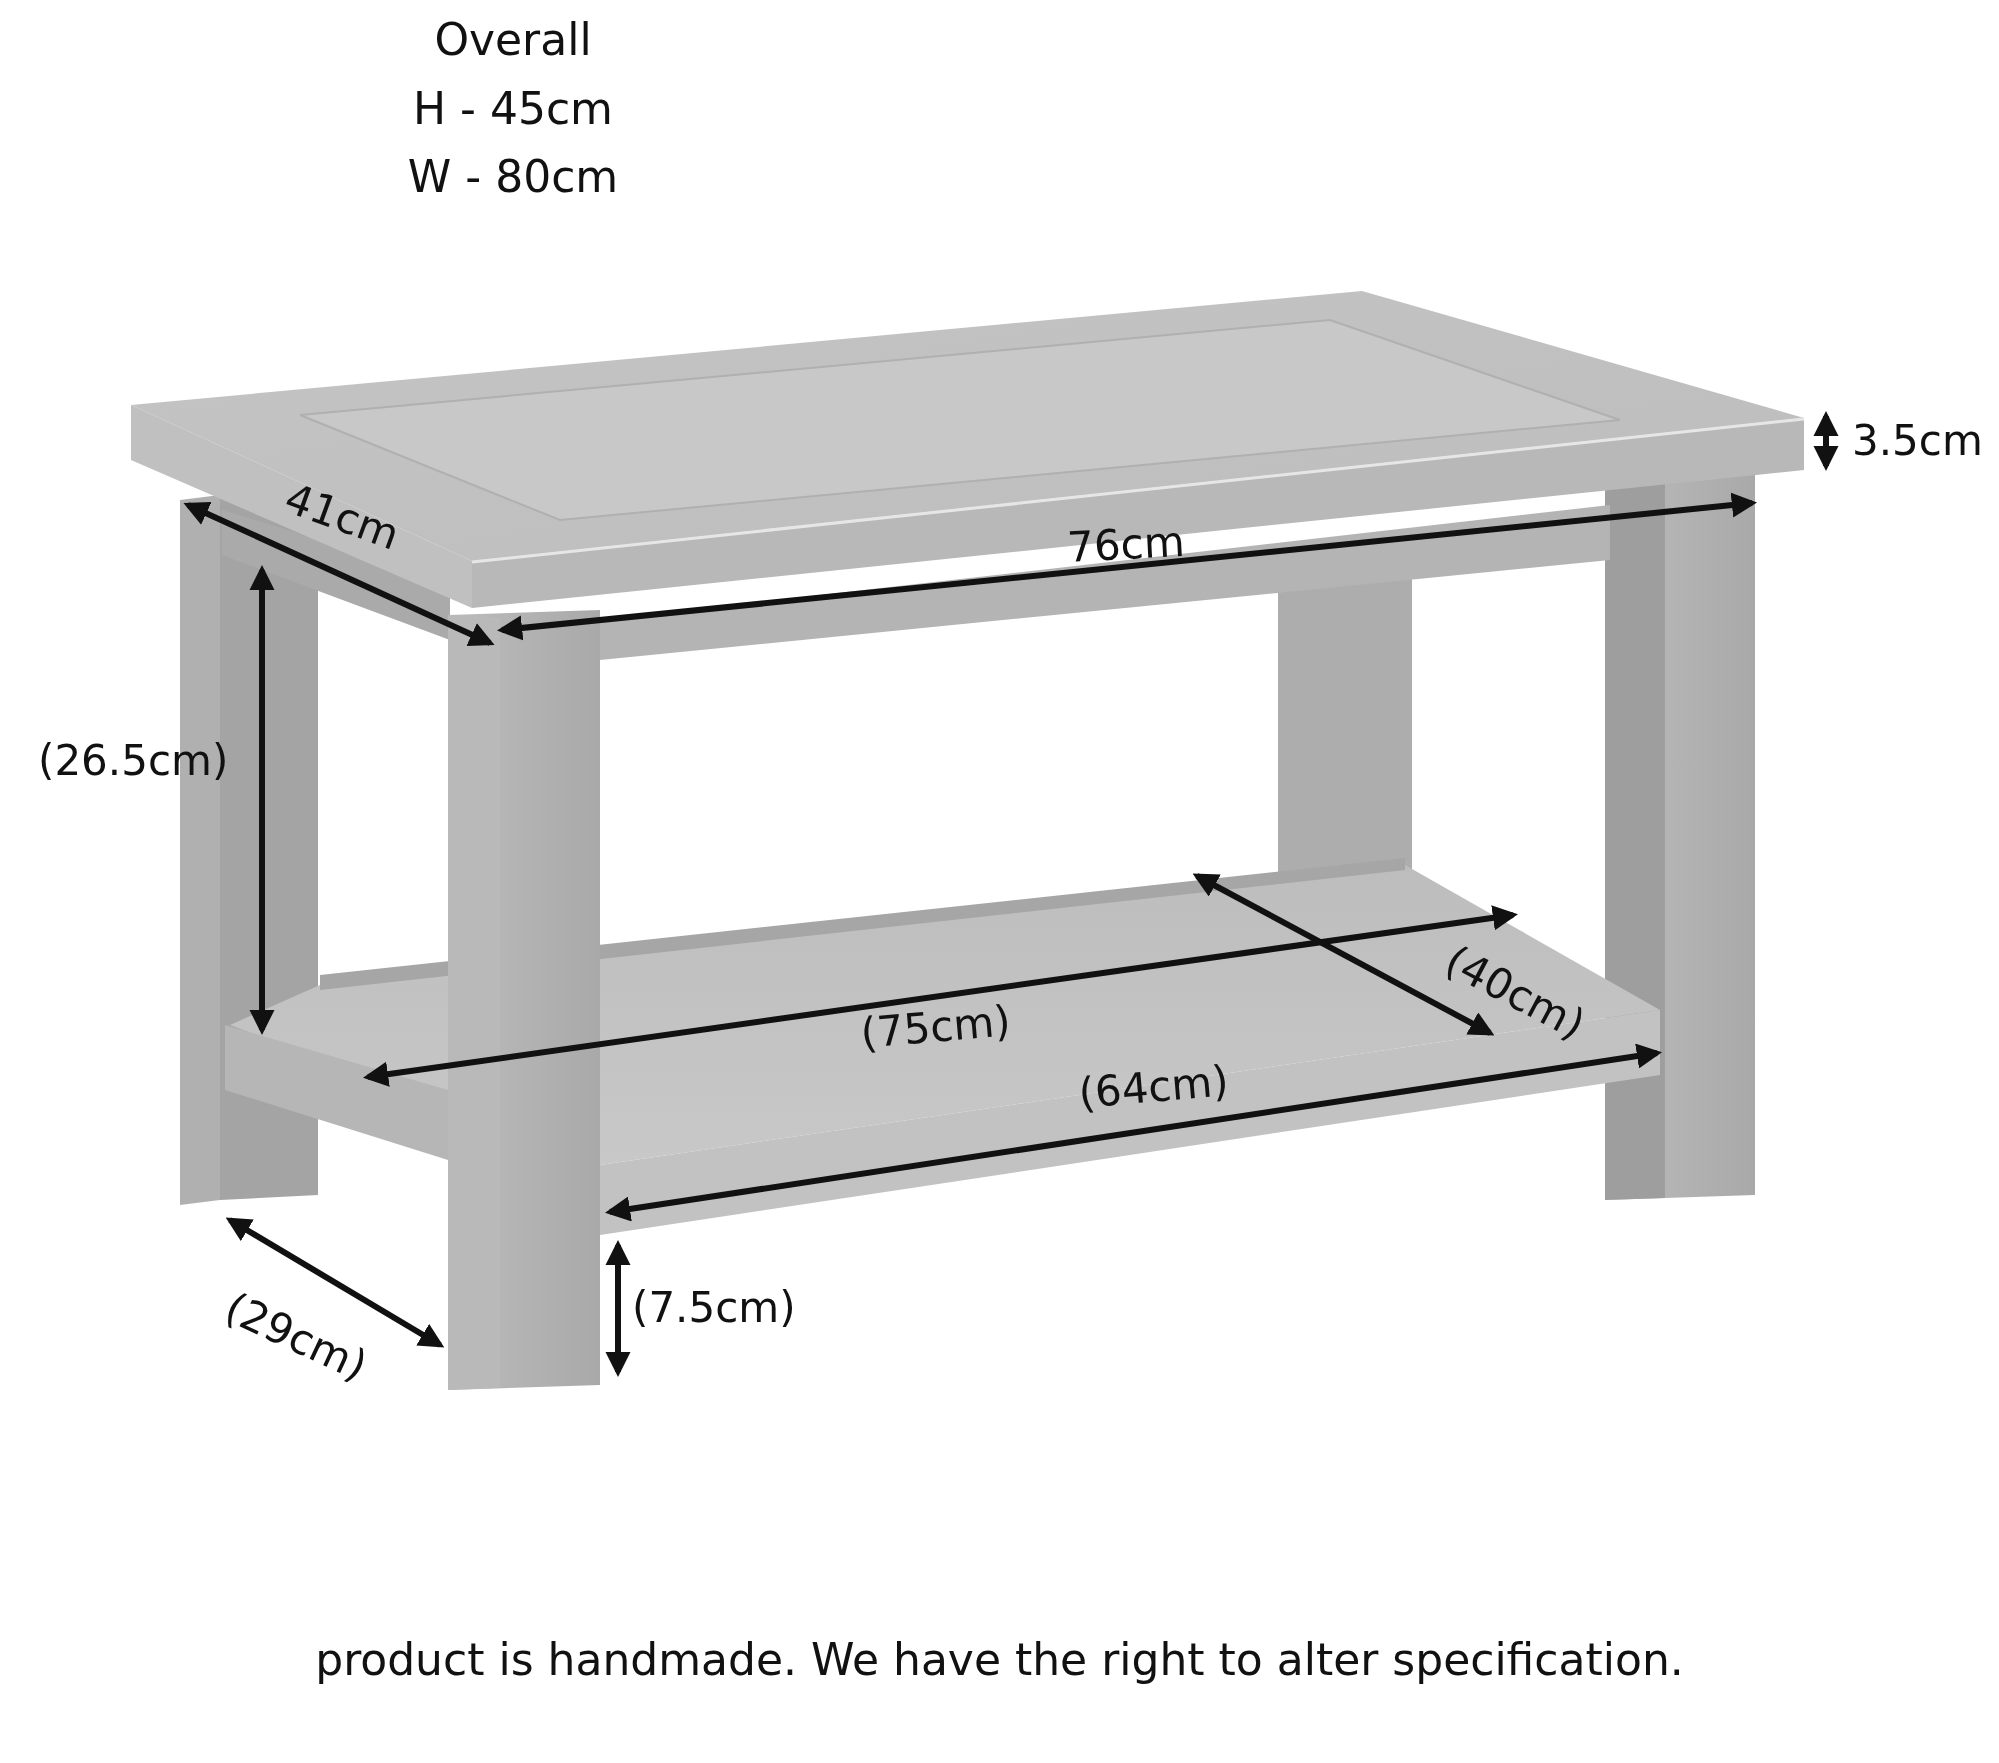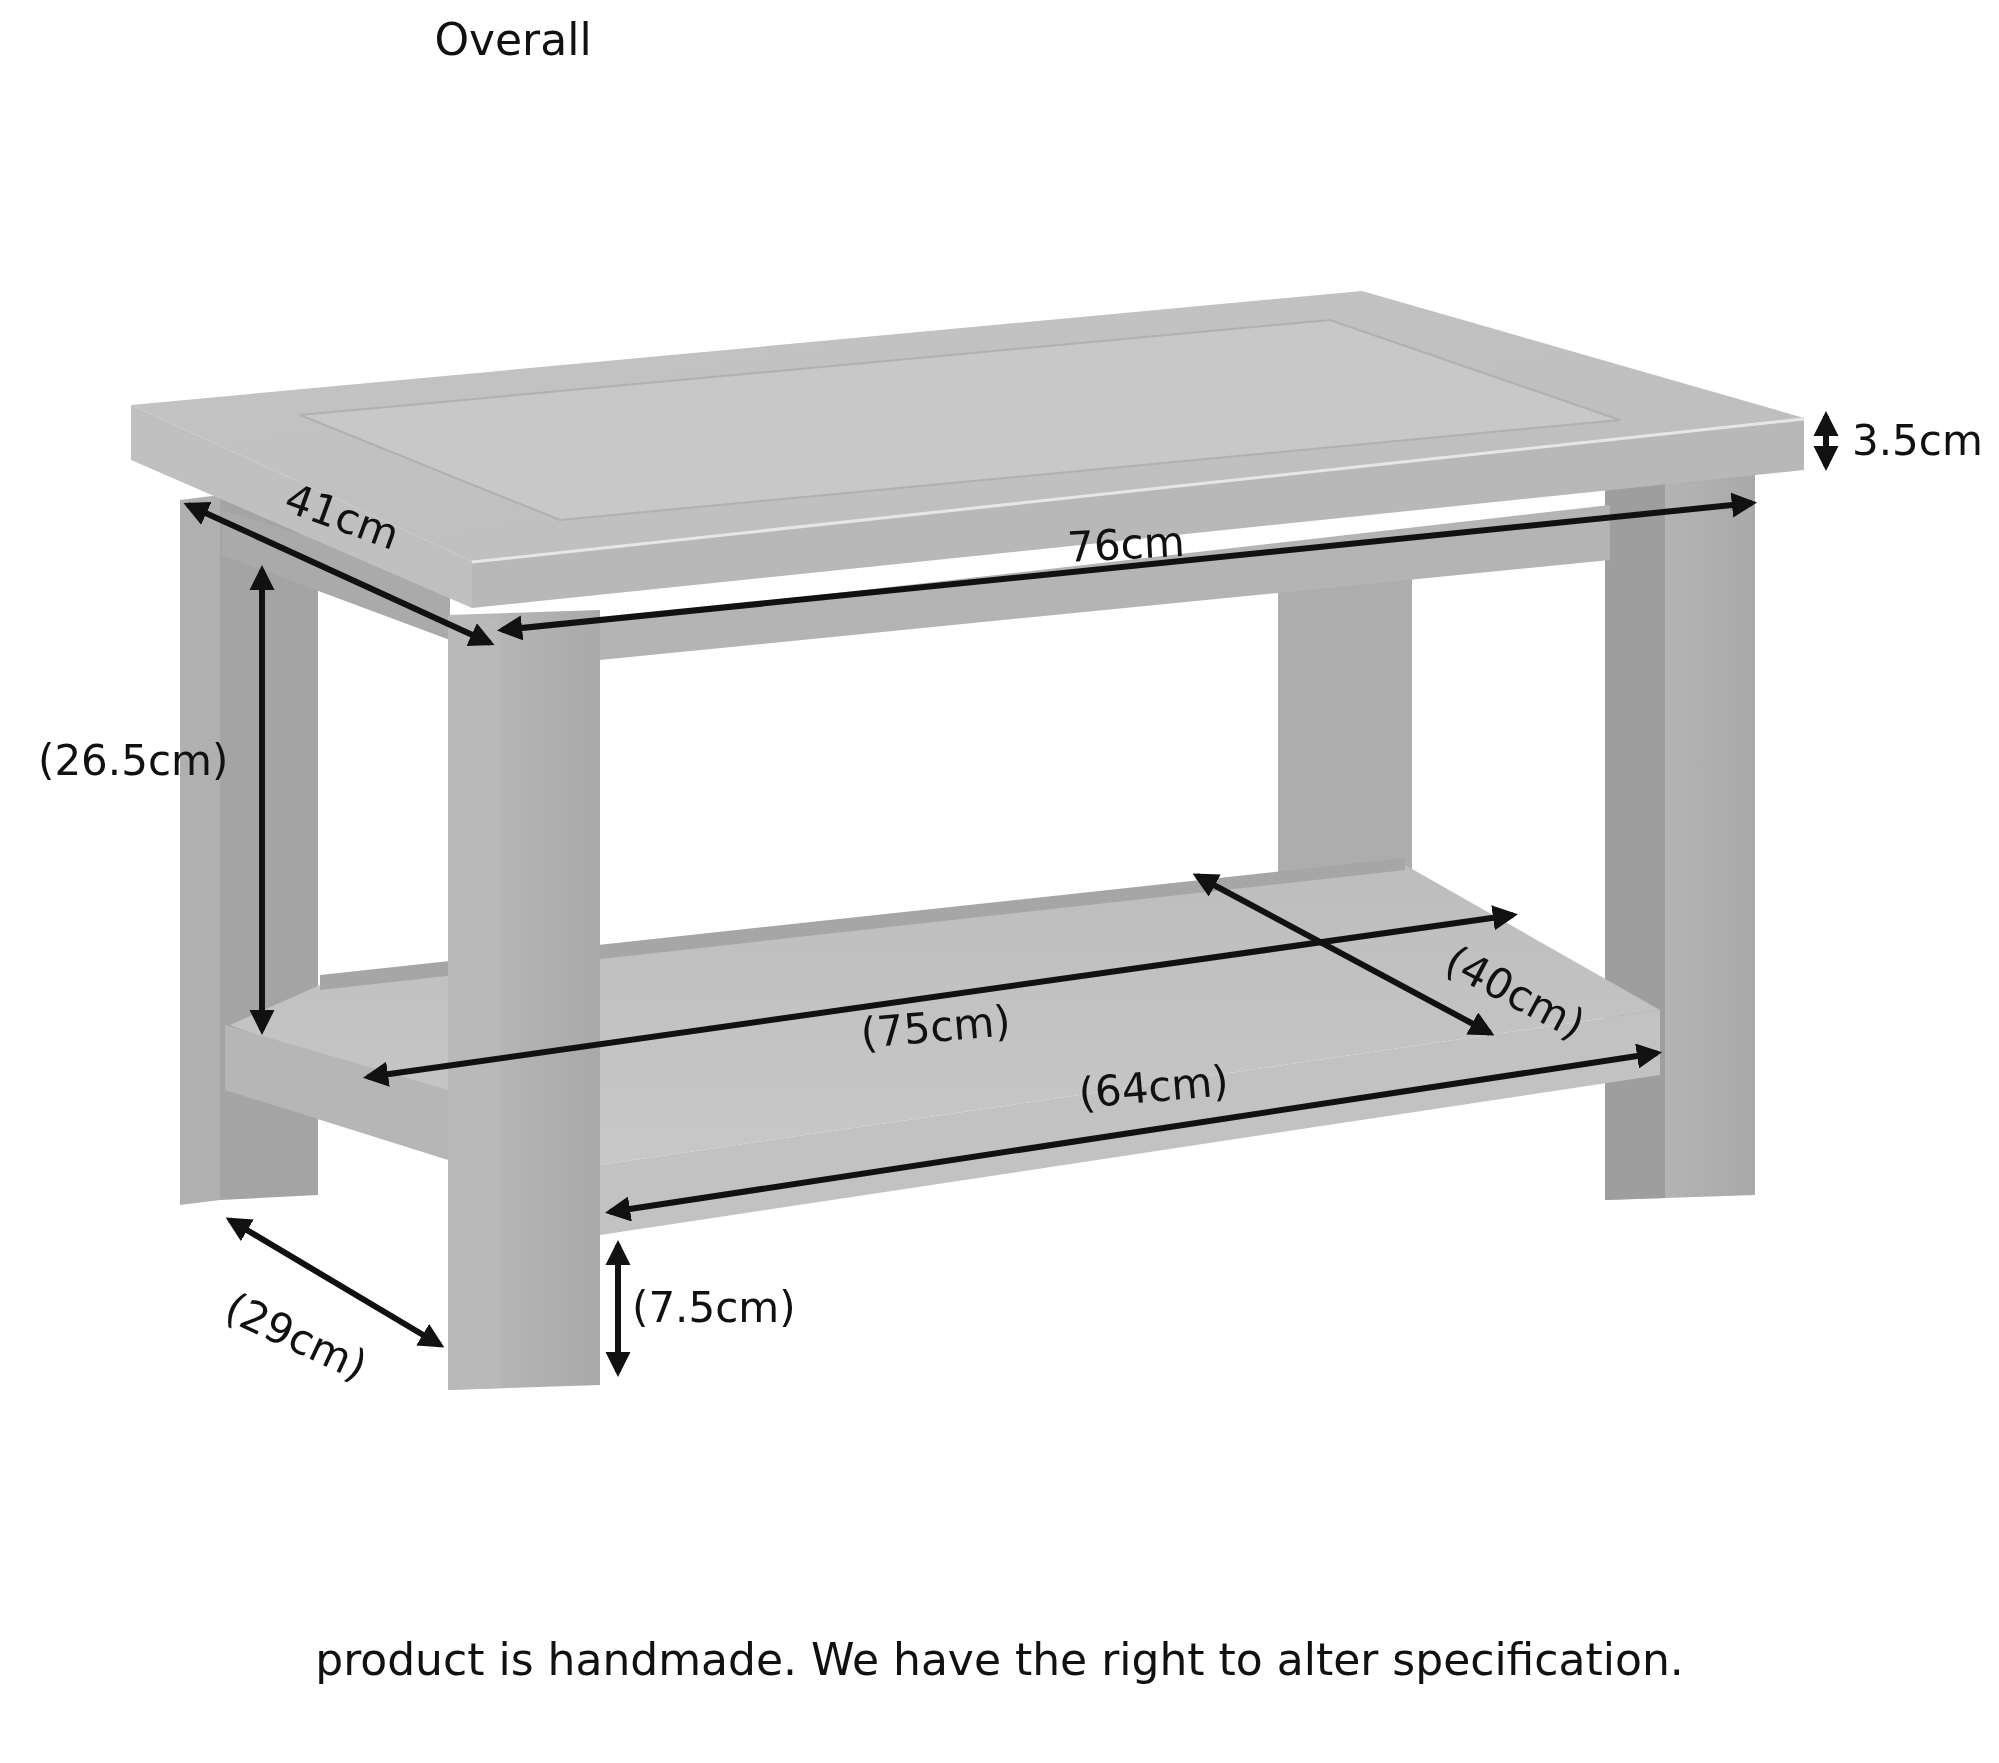--- a/index.html
+++ b/index.html
@@ -8,20 +8,22 @@
   .overall { position: absolute; left: 363px; top: 6px; width: 300px; text-align: center; color: #111; font-size: 44px; line-height: 68.5px; }
   .overall div { white-space: nowrap; text-align: center; }
   .footer { position: absolute; left: 0; top: 1625px; width: 1999px; text-align: center; color: #111; font-size: 44px; line-height: 70px; }
   .dim-label { font-family: "DejaVu Sans", "Liberation Sans", sans-serif; font-size: 42px; fill: #111; }
 </style>
 </head>
 <body>
 
 <div class="overall">
   <div>Overall</div>
+  <div>H - 45cm</div>
+  <div>W - 80cm</div>
 </div>
 
 <svg id="diagram" viewBox="0 0 1999 1763" xmlns="http://www.w3.org/2000/svg">
   <defs>
     <marker id="ah" viewBox="0 0 10 10" refX="8" refY="5" markerWidth="4.2" markerHeight="4.2" orient="auto-start-reverse">
       <path d="M0,0 L10,5 L0,10 Z" fill="#111"></path>
     </marker>
     <linearGradient id="g-top" x1="0" y1="0" x2="1" y2="1">
       <stop offset="0" stop-color="#c4c4c4"></stop>
       <stop offset="1" stop-color="#bdbdbd"></stop>

